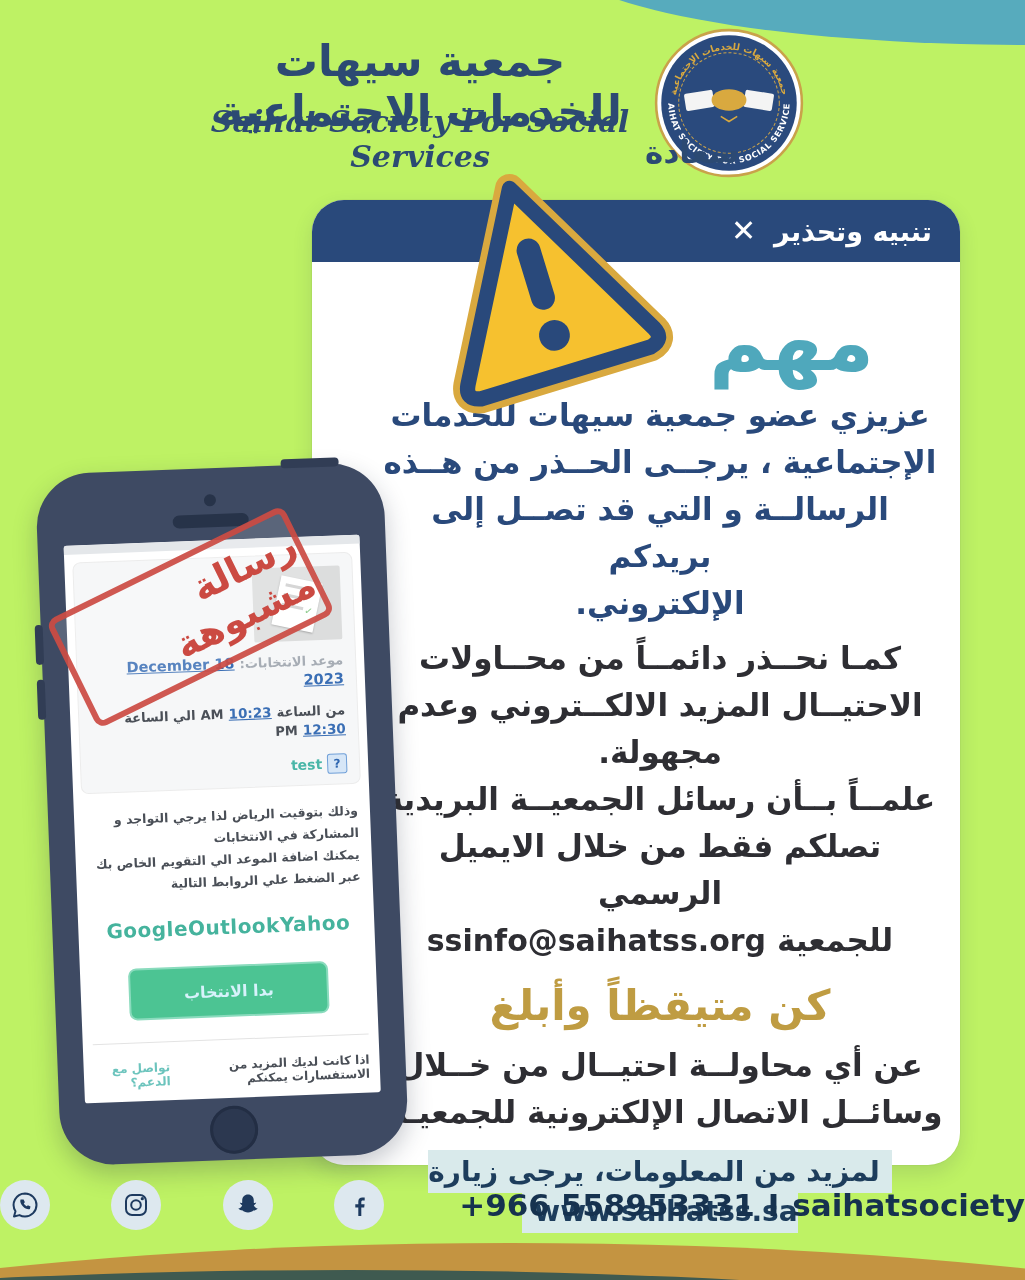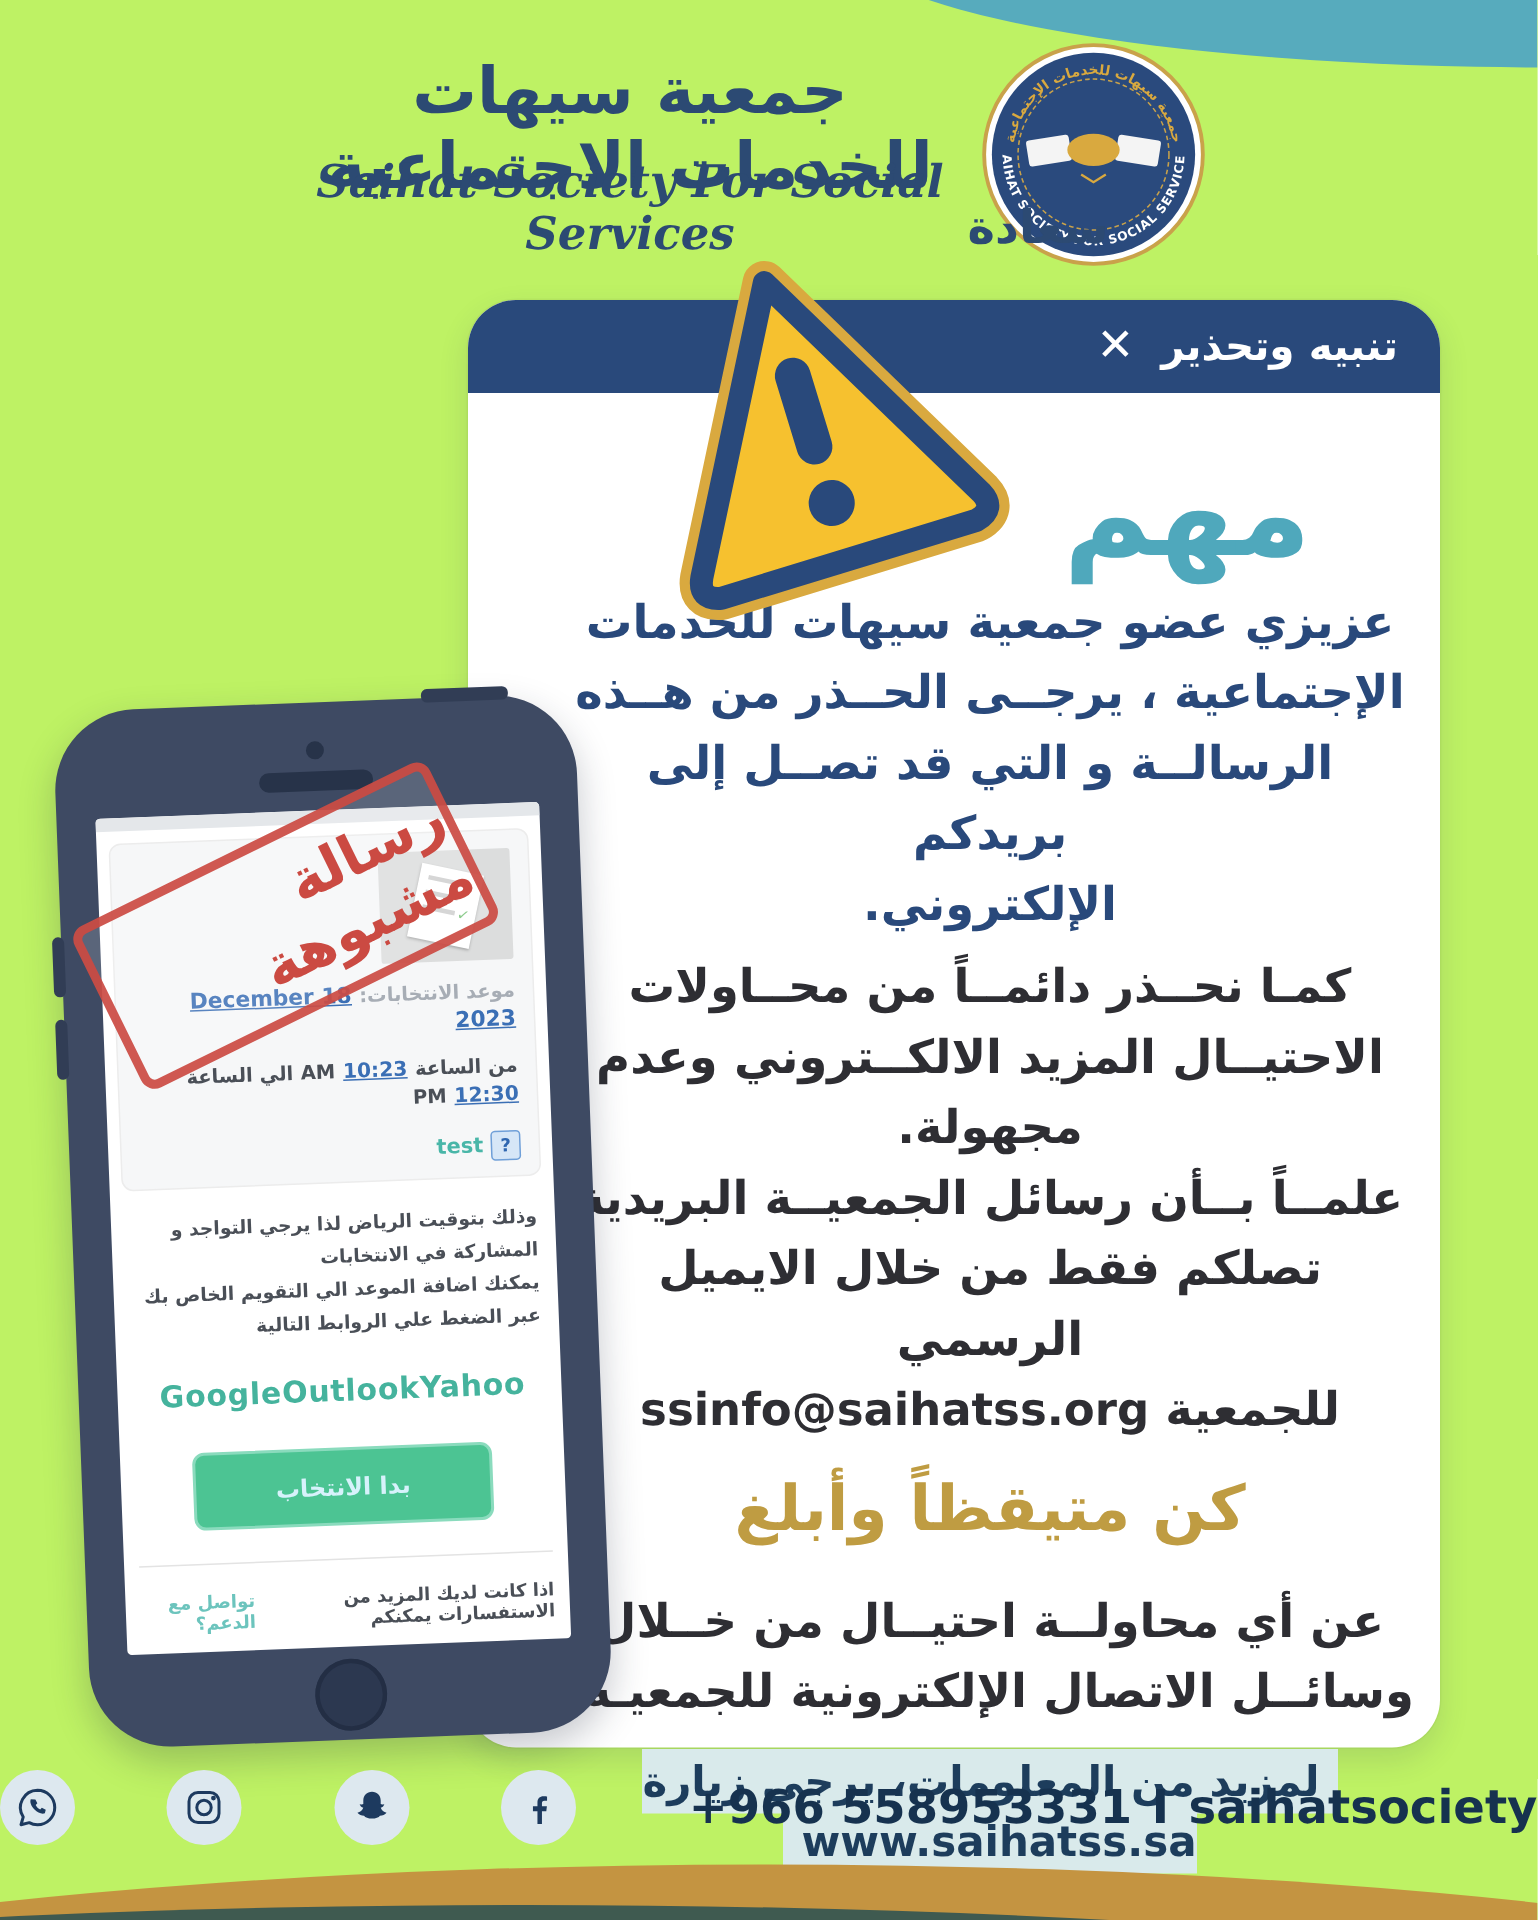--- a/index.html
+++ b/index.html
@@ -26,21 +26,21 @@
   .muhim{position:absolute;top:96px;right:86px;font-size:80px;font-weight:bold;color:#4fa8bc;}
   .body{position:absolute;top:192px;left:64px;right:16px;text-align:center;direction:rtl;}
   .para div{font-size:31px;font-weight:bold;line-height:47px;}
   .p1 div{color:#29497b;}
   .dark div{color:#2e2e33;}
   .p2{margin-top:8px;}
   .p3{margin-top:0px;}
   .email-line{direction:rtl;}
   .email{font-size:30px;}
   .gold{margin-top:14px;font-size:42px;font-weight:bold;color:#bf9c42;line-height:56px;}
-  .p4{margin-top:24px;}
+  .p4{margin-top:8px;}
   .cfooter{margin-top:16px;}
   .hl{background:#d9eaeb;padding:5px 12px;font-size:28px;font-weight:bold;color:#1d3d5c;line-height:40px;}
   .furl{font-weight:bold;}
   
   .phone{position:absolute;left:48px;top:468px;width:348px;height:692px;background:#3e4a63;border-radius:54px;
          transform:rotate(-2.2deg);z-index:4;box-shadow:0 10px 24px rgba(30,40,60,.25);}
   .p-power{position:absolute;top:-6px;right:44px;width:58px;height:9px;background:#313d55;border-radius:4px;}
   .p-sbtn{position:absolute;left:-6px;width:8px;height:40px;background:#313d55;border-radius:4px;}
   .p-cam{position:absolute;top:26px;left:50%;margin-left:-6px;width:12px;height:12px;border-radius:50%;background:#273349;}
   .p-speaker{position:absolute;top:46px;left:50%;margin-left:-38px;width:76px;height:13px;border-radius:7px;background:#273349;}

